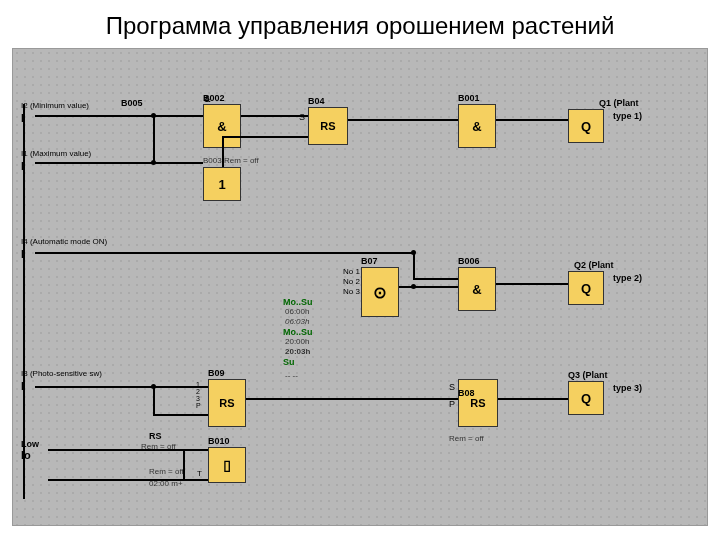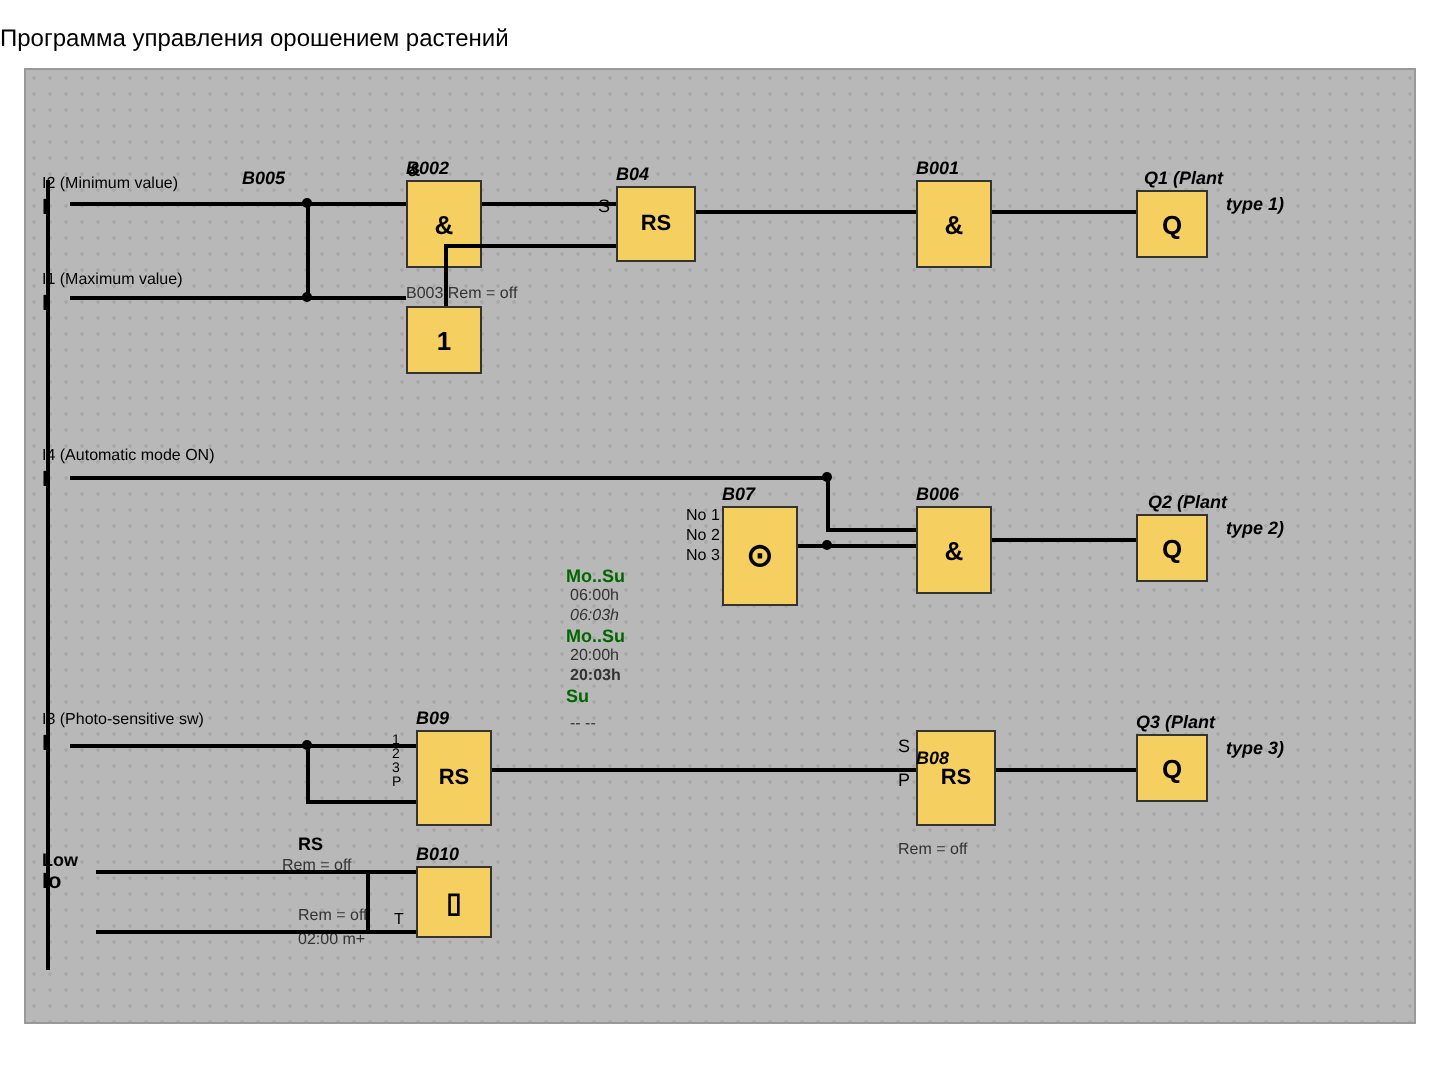--- a/index.html
+++ b/index.html
@@ -4,22 +4,22 @@
   <style>
     * { box-sizing: border-box; margin: 0; padding: 0; }
     body {
       width: 720px;
       height: 540px;
       background: #fff;
       font-family: Arial, sans-serif;
       overflow: hidden;
     }
     .page-title {
-      text-align: left;
-      font-size: 12px;
+      text-align: center;
+      font-size: 24px;
       padding: 12px 0 8px 0;
       font-weight: normal;
     }
     .diagram-area {
       background: #b8b8b8;
       margin: 0 12px;
       height: 478px;
       position: relative;
       border: 1px solid #999;
       background-image: radial-gradient(circle, #aaa 1px, transparent 1px);
@@ -34,21 +34,20 @@
       align-items: center;
       justify-content: center;
       font-size: 11px;
       font-weight: bold;
     }
     .block-label {
       position: absolute;
       font-size: 9px;
       color: #000;
       font-weight: bold;
-      font-style: italic;
     }
     .contact-label {
       position: absolute;
       font-size: 9px;
       color: #000;
     }
     .q-box {
       position: absolute;
       background: #f5d060;
       border: 1.5px solid #333;
@@ -127,21 +126,21 @@
   <span style="position:absolute;left:286px;top:63px;font-size:9px;">S</span>
 
   <div class="block" style="left:445px;top:55px;width:38px;height:44px;">
     <span style="font-size:13px;">&amp;</span>
   </div>
   <span class="block-label" style="left:445px;top:44px;">B001</span>
 
   <div class="q-box" style="left:555px;top:60px;width:36px;height:34px;">
     <span style="font-size:13px;">Q</span>
   </div>
-  <span class="block-label" style="left:559px;top:49px;">Q1 (Plant</span>
+  <span class="block-label" style="left:586px;top:49px;">Q1 (Plant</span>
   <span class="block-label" style="left:600px;top:62px;">type 1)</span>
 
   <div class="block" style="left:190px;top:118px;width:38px;height:34px;">
     <span style="font-size:13px;">1</span>
   </div>
   <span class="small-text" style="left:190px;top:107px;">B003 Rem = off</span>
 
   <div class="block" style="left:348px;top:218px;width:38px;height:50px;">
     <span style="font-size:16px;">⊙</span>
   </div>

